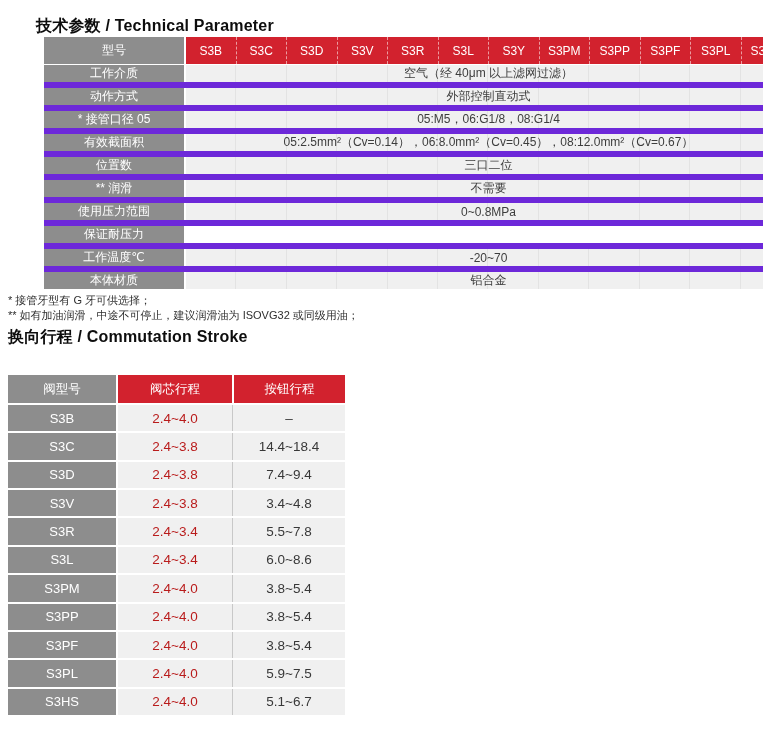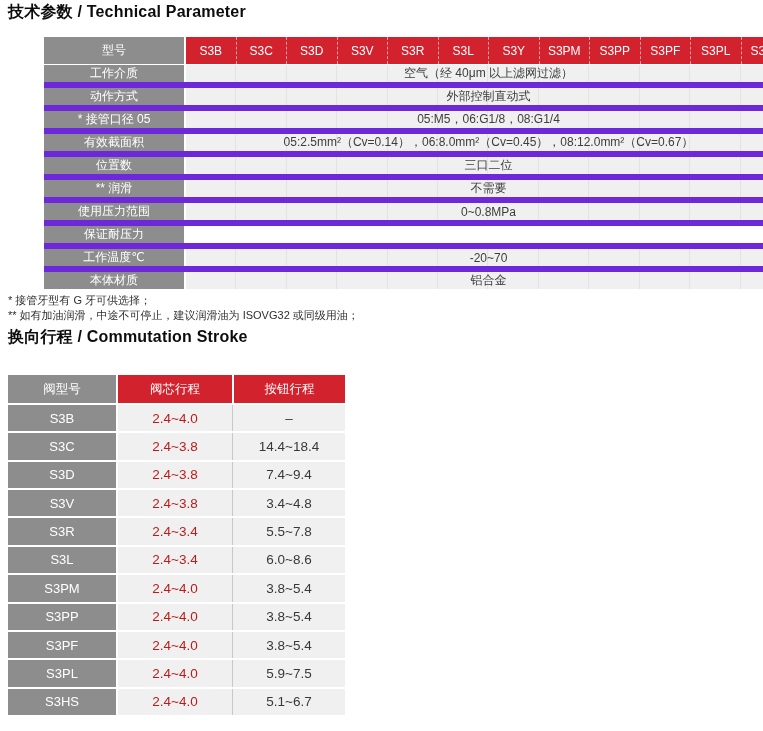--- a/index.html
+++ b/index.html
@@ -8,21 +8,21 @@
     width:763px;height:731px;
     background:#ffffff;
     font-family:"Liberation Sans","DejaVu Sans",sans-serif;
     overflow:hidden;
   }
   .sec-title{
     position:absolute;left:8px;
     font-size:16px;font-weight:bold;color:#0d0d0d;
     letter-spacing:0.2px;white-space:nowrap;
   }
-  .title1{top:2px;}
+  .title1{top:16px;margin-left:28px;}
   .title2{top:327px;}
 
   
   .table1{position:absolute;top:37px;left:8px;width:747px;margin-left:36px;}
   .t1-header{display:flex;height:27px;}
   .t1-corner{
     width:142px;box-sizing:border-box;border-right:2px solid #fff;
     background:#8d8d8d;color:#fff;font-size:12px;
     display:flex;align-items:center;justify-content:center;
   }

